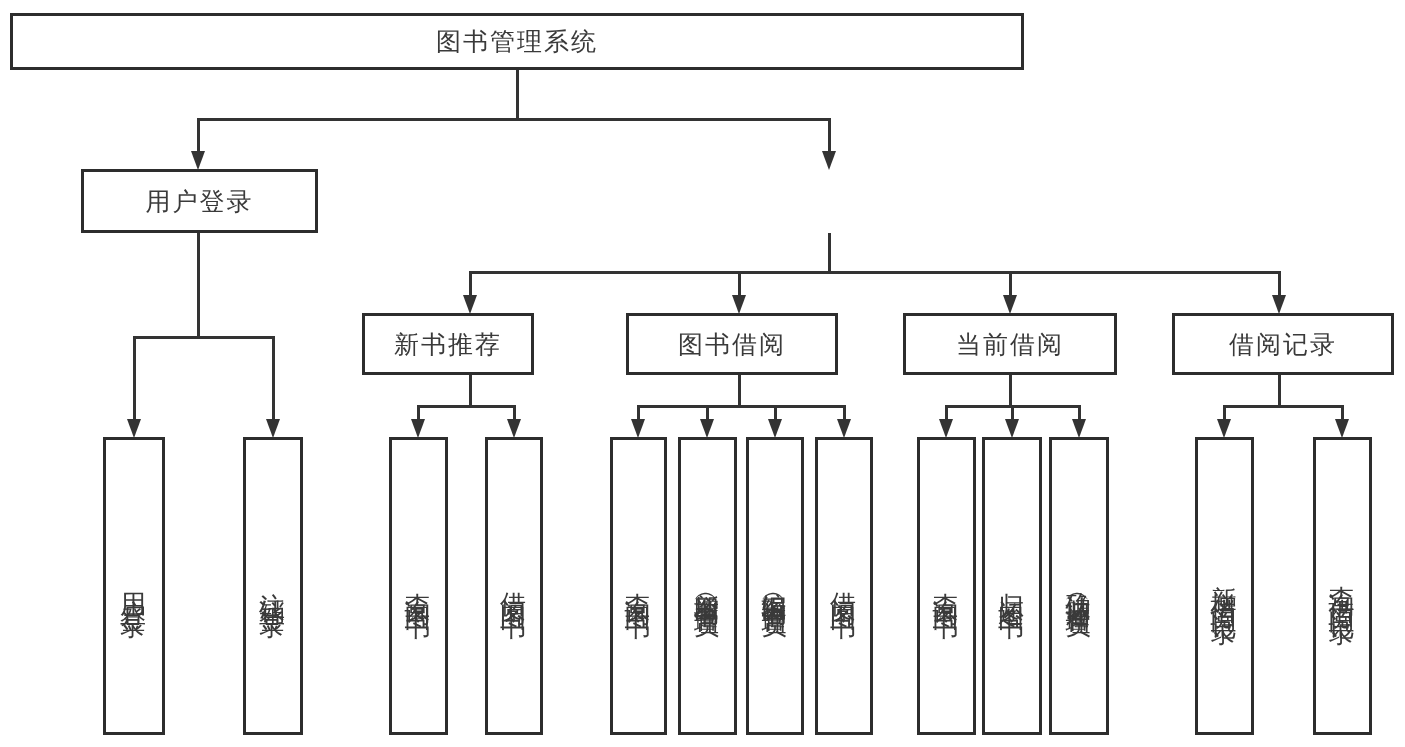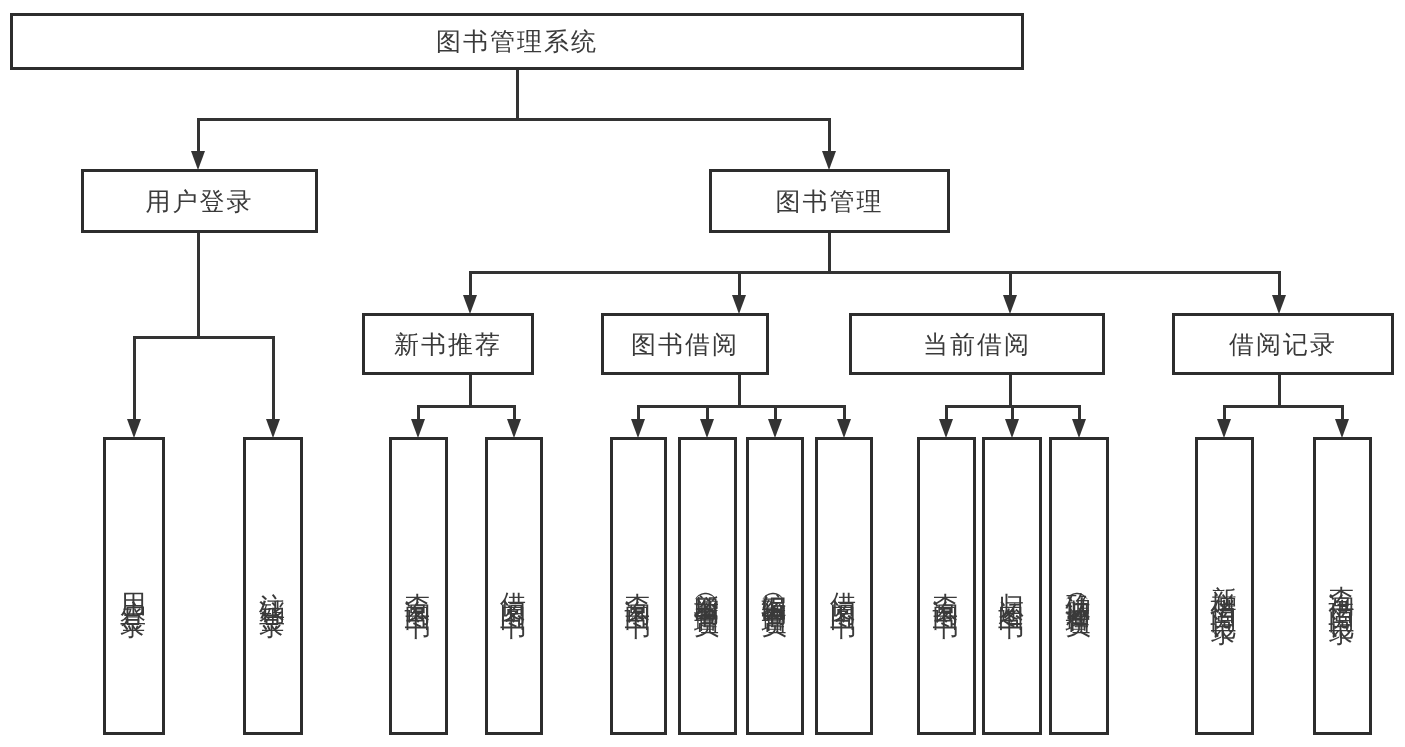--- a/index.html
+++ b/index.html
@@ -37,43 +37,42 @@
   <div class="box h" style="left:10px; top:13px; width:1014px; height:57px;">图书管理系统</div>
 
   <div class="vl" style="left:516px; top:70px;  height:48px;"></div>
   <div class="hl" style="left:197px; top:118px; width:634px;"></div>
   <div class="vl" style="left:197px; top:118px; height:36px;"></div>
   <div class="vl" style="left:828px; top:118px; height:36px;"></div>
   <div class="ah" style="left:191px; top:151px;"></div>
   <div class="ah" style="left:822px; top:151px;"></div>
 
   <div class="box h" style="left:81px;  top:169px; width:237px; height:64px;">用户登录</div>
-  <div class="box h" style="left:709px; top:169px; width:241px; height:64px;">图书管理</div>
 
   <div class="vl" style="left:197px; top:233px; height:103px;"></div>
   <div class="hl" style="left:133px; top:336px; width:141px;"></div>
   <div class="vl" style="left:133px; top:336px; height:84px;"></div>
   <div class="vl" style="left:272px; top:336px; height:84px;"></div>
   <div class="ah" style="left:127px; top:419px;"></div>
   <div class="ah" style="left:266px; top:419px;"></div>
 
   <div class="vl" style="left:828px;  top:233px; height:41px;"></div>
   <div class="hl" style="left:469px;  top:271px; width:812px;"></div>
   <div class="vl" style="left:469px;  top:271px; height:27px;"></div>
   <div class="vl" style="left:738px;  top:271px; height:27px;"></div>
   <div class="vl" style="left:1009px; top:271px; height:27px;"></div>
   <div class="vl" style="left:1278px; top:271px; height:27px;"></div>
   <div class="ah" style="left:463px;  top:295px;"></div>
   <div class="ah" style="left:732px;  top:295px;"></div>
   <div class="ah" style="left:1003px; top:295px;"></div>
   <div class="ah" style="left:1272px; top:295px;"></div>
 
   <div class="box h" style="left:362px;  top:313px; width:172px; height:62px;">新书推荐</div>
-  <div class="box h" style="left:601px;  top:313px; width:168px; height:62px;">图书借阅</div>
-  <div class="box h" style="left:849px;  top:313px; width:256px; height:62px;">当前借阅</div>
+  <div class="box h" style="left:626px;  top:313px; width:212px; height:62px;">图书借阅</div>
+  <div class="box h" style="left:903px;  top:313px; width:214px; height:62px;">当前借阅</div>
   <div class="box h" style="left:1172px; top:313px; width:222px; height:62px;text-align:right;">借阅记录</div>
 
   <div class="vl" style="left:469px; top:375px; height:33px;"></div>
   <div class="hl" style="left:417px; top:405px; width:99px;"></div>
   <div class="vl" style="left:417px; top:405px; height:16px;"></div>
   <div class="vl" style="left:513px; top:405px; height:16px;"></div>
   <div class="ah" style="left:411px; top:419px;"></div>
   <div class="ah" style="left:507px; top:419px;"></div>
 
   <div class="vl" style="left:738px; top:375px; height:33px;"></div>

